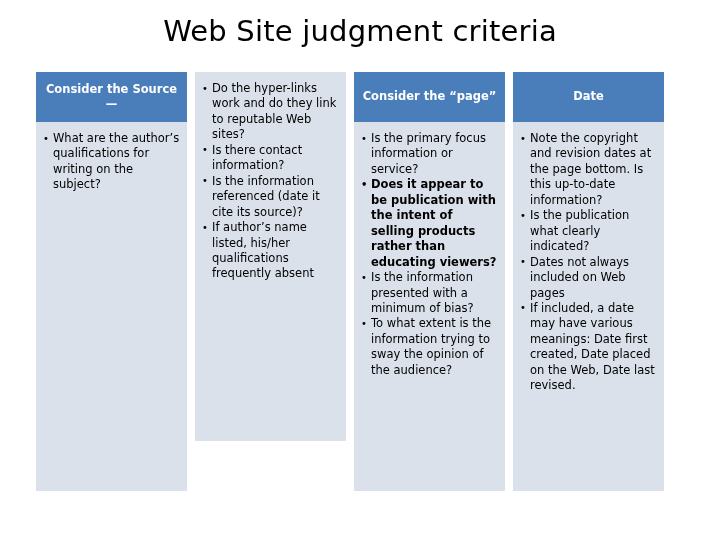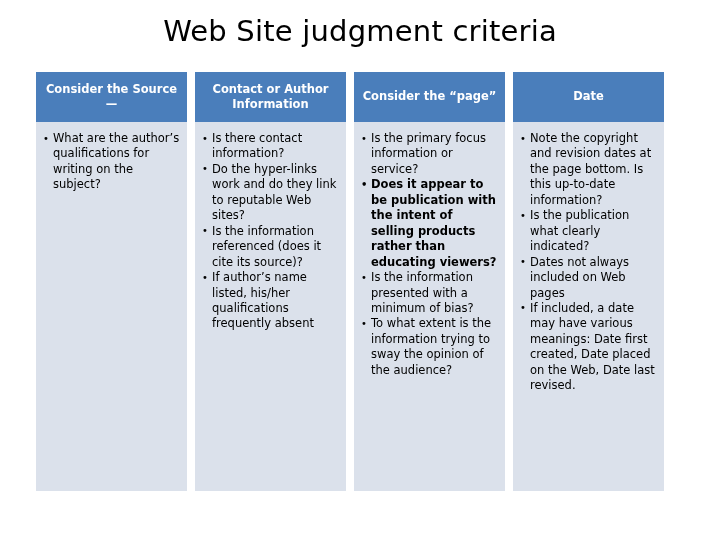--- a/index.html
+++ b/index.html
@@ -115,26 +115,25 @@
     <div class="column">
       <div class="col-header">Consider the Source—</div>
       <div class="col-body">
         <ul class="bullets">
           <li>What are the author’s qualifications for writing on the subject?</li>
         </ul>
       </div>
     </div>
 
     <div class="column">
-      <div class="col-header">Contact or Author Information</div>
       <div class="col-body">
         <ul class="bullets">
+          <li>Do the hyper-links work and do they link to reputable Web sites?</li>
           <li>Is there contact information?</li>
-          <li>Do the hyper-links work and do they link to reputable Web sites?</li>
-          <li>Is the information referenced (does it cite its source)?</li>
+          <li>Is the information referenced (date it cite its source)?</li>
           <li>If author’s name listed, his/her qualifications frequently absent</li>
         </ul>
       </div>
     </div>
 
     <div class="column">
       <div class="col-header">Consider the “page”</div>
       <div class="col-body">
         <ul class="bullets">
           <li>Is the primary focus information or service?</li>

